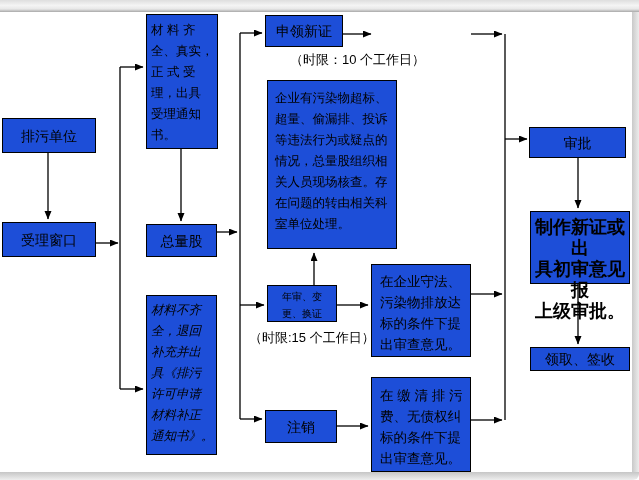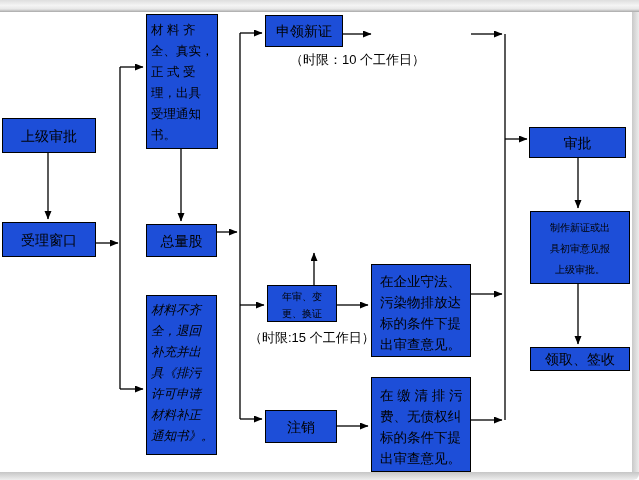--- a/index.html
+++ b/index.html
@@ -40,21 +40,21 @@
   .n-slxz    { left:265px; top:15px;  width:78px;  height:32px; }
   .n-central { left:267px; top:80px;  width:130px; height:169px; font-size:12.5px; line-height:21px; padding:7px 5px 0 7px; }
   .n-ns      { left:267px; top:285px; width:70px;  height:37px; font-size:10px; line-height:17px; padding-top:2px; text-align:center; }
   .n-zx      { left:265px; top:410px; width:72px;  height:33px; }
   
   .n-tc  { left:374px; top:14px;  width:97px;  height:35px; }
   .n-qsf { left:371px; top:264px; width:100px; height:93px; font-size:13.5px; line-height:21px; padding:6px 5px 0 8px; }
   .n-jq  { left:371px; top:377px; width:100px; height:95px; font-size:13.5px; line-height:21px; padding:7px 5px 0 8px; }
   
   .n-sp { left:529px; top:127px; width:97px;  height:31px; }
-  .n-zz { left:530px; top:211px; width:100px; height:73px; font-size:10px; line-height:21px; padding-top:5px; text-align:center; }
+  .n-zz { left:530px; top:211px; width:100px; height:73px; font-size:18px; line-height:21px; padding-top:5px; text-align:center;font-weight:bold; }
   .n-lq { left:530px; top:347px; width:100px; height:24px; }
 
   .cap-10 { left:255px; top:51px;margin-left:35px; }
   .cap-15 { left:249px; top:329px; }
 
   svg.connectors { position:absolute; left:0; top:0; pointer-events:none; }
   svg.connectors path { stroke:#000; stroke-width:1.3; fill:none; }
   svg.connectors marker path { fill:#000; stroke:none; }
 </style>
 </head>
@@ -111,21 +111,21 @@
       <path d="M471 420 H502" marker-end="url(#ah)"></path>
     </g>
     <g>
       <path d="M578 157 V208" marker-end="url(#ah)"></path>
     </g>
     <g>
       <path d="M578 284 V344" marker-end="url(#ah)"></path>
     </g>
   </svg>
 
-  <div class="node ctr n-paiwu">上级审批</div>
+  <div class="node ctr n-paiwu">排污单位</div>
 
   <div class="node ctr n-shouli">受理窗口</div>
 
   <div class="node ml n-clq">材 料 齐
 全、真实，
 正 式 受
 理，出具
 受理通知
 书。</div>
 
@@ -134,20 +134,27 @@
   <div class="node ml n-clbq">材料不齐
 全，退回
 补充并出
 具《排污
 许可申请
 材料补正
 通知书》。</div>
 
   <div class="node ctr n-slxz">申领新证</div>
 
+  <div class="node ml n-central">企业有污染物超标、
+超量、偷漏排、投诉
+等违法行为或疑点的
+情况，总量股组织相
+关人员现场核查。存
+在问题的转由相关科
+室单位处理。</div>
 
   <div class="node ml n-ns">年审、变
 更、换证</div>
 
   <div class="node ctr n-zx">注销</div>
 
 
   <div class="node ml n-qsf">在企业守法、
 污染物排放达
 标的条件下提

